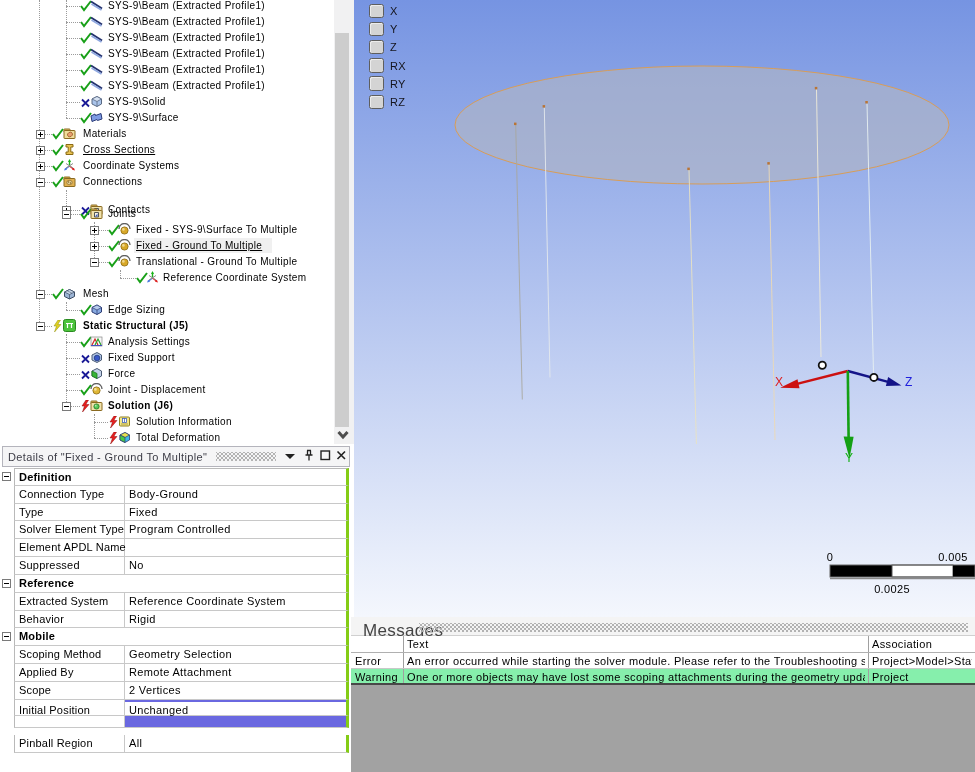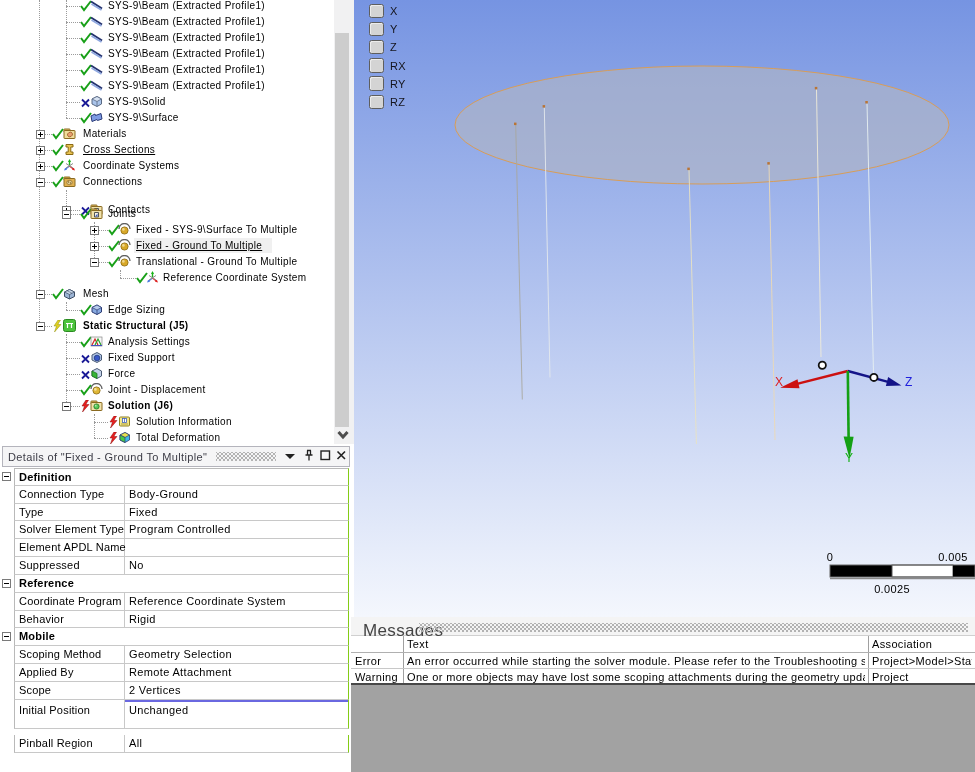--- a/index.html
+++ b/index.html
@@ -18,21 +18,21 @@
 .mark{position:absolute;width:12px;height:12px}
 
 #sbar{position:absolute;left:334px;top:0;width:20px;height:444px;background:#f1f1f2}
 #sbthumb{position:absolute;left:335px;top:33px;width:14px;height:394px;background:#cdcdcd}
 #sbdown{position:absolute;left:337px;top:431px;width:12px;height:10px}
 
 #details{position:absolute;left:0;top:444px;width:352px;height:328px;background:#fff}
 #dhead{position:absolute;left:2px;top:2px;width:348px;height:21px;background:#f5f5f6;border:1px solid #b4b4bc}
 #dhead .t{position:absolute;left:5px;top:4px;font-size:11px;color:#3c3c46}
 .dots{background-image:radial-gradient(#b0b0b0 0.7px,transparent 0.85px),radial-gradient(#b0b0b0 0.7px,transparent 0.85px);background-size:4px 4px;background-position:0 0,2px 2px}
-.drow{position:absolute;left:14px;width:335px;border-left:1px solid #b9b9b9;border-right:1px solid #84cc16;border-bottom:1px solid #c8c8c8;background:#fff}
+.drow{position:absolute;left:14px;width:335px;border-left:1px solid #b9b9b9;border-right:3px solid #84cc16;border-bottom:1px solid #c8c8c8;background:#fff}
 .drow .c1{position:absolute;left:4px;top:2px;white-space:nowrap;letter-spacing:0.2px}
 .drow .c2{position:absolute;left:114px;top:2px;white-space:nowrap}
 .drow .div{position:absolute;left:109px;top:0;bottom:0;width:1px;background:#c8c8c8}
 .dcat{font-weight:bold}
 .dexp{position:absolute;left:2px;width:9px;height:9px;background:#fff;border:1px solid #7a7a7a}
 .dexp i{position:absolute;left:1px;top:3px;width:5px;height:1px;background:#000}
 
 #vp{position:absolute;left:354px;top:0;width:621px;height:617px;background:linear-gradient(#7694e2,#f4f7fd)}
 .cb{position:absolute;left:15px;width:15px;height:14.5px;background:#d4d4d4;border:1px solid #5e5e5e;border-radius:2.5px;box-shadow:inset 1px 1px 0 #ececec}
 .cblab{position:absolute;left:36px;font-size:11px;color:#15151d}
@@ -546,21 +546,21 @@
       <div class="c2">No</div>
     </div>
 <div class="drow" style="top:131px;height:18px;border-top:none">
       <div class="c1 dcat">Reference</div>
     </div>
 <div class="dexp" style="top:135px">
       <i></i>
     </div>
 <div class="drow" style="top:149px;height:18px">
       <div class="div"></div>
-      <div class="c1">Coordinate Program</div>
+      <div class="c1">Extracted System</div>
       <div class="c2">Reference Coordinate System</div>
     </div>
 <div class="drow" style="top:167px;height:17px">
       <div class="div"></div>
       <div class="c1">Behavior</div>
       <div class="c2">Rigid</div>
     </div>
 <div class="drow" style="top:184px;height:18px;border-top:none">
       <div class="c1 dcat">Mobile</div>
     </div>
@@ -581,21 +581,21 @@
       <div class="div"></div>
       <div class="c1">Scope</div>
       <div class="c2">2 Vertices</div>
     </div>
 <div class="drow" style="top:256px;height:28px">
       <div style="position:absolute;left:110px;top:0;bottom:0;right:0;background:#6a68e0"></div>
       <div class="div"></div>
       <div class="c1">Body</div>
       <div class="c2">Multiple</div>
     </div>
-<div class="drow" style="top:258px;height:27px">
+<div class="drow" style="top:258px;height:14px">
       <div class="div"></div>
       <div class="c1">Initial Position</div>
       <div class="c2">Unchanged</div>
     </div>
 <div class="drow" style="top:291px;height:18px">
       <div class="div"></div>
       <div class="c1">Pinball Region</div>
       <div class="c2">All</div>
     </div>
 </div>
@@ -610,21 +610,21 @@
       <div class="mc1">Text</div>
       <div class="mc2">Association</div>
     </div>
 <div class="mrow" style="top:36px;height:16px;border-bottom:1px solid #c8c8c8">
       <div class="mdiv1"></div>
       <div class="mdiv2"></div>
       <div class="mc0">Error</div>
       <div class="mc1" style="overflow:hidden;width:458px">An error occurred while starting the solver module. Please refer to the Troubleshooting section of the Help system.</div>
       <div class="mc2" style="overflow:hidden;width:100px">Project&gt;Model&gt;Static Structural (J5)</div>
     </div>
-<div class="mrow" style="top:52px;height:15px;background:#ffffff">
+<div class="mrow" style="top:52px;height:15px;background:#86efac">
       <div class="mdiv1"></div>
       <div class="mdiv2"></div>
       <div class="mc0">Warning</div>
       <div class="mc1" style="overflow:hidden;width:458px">One or more objects may have lost some scoping attachments during the geometry update.</div>
       <div class="mc2" style="overflow:hidden;width:100px">Project</div>
     </div>
 <div style="position:absolute;left:0;top:66px;width:624px;height:2px;background:#484848"></div>
 </div>
 
 </body></html>

